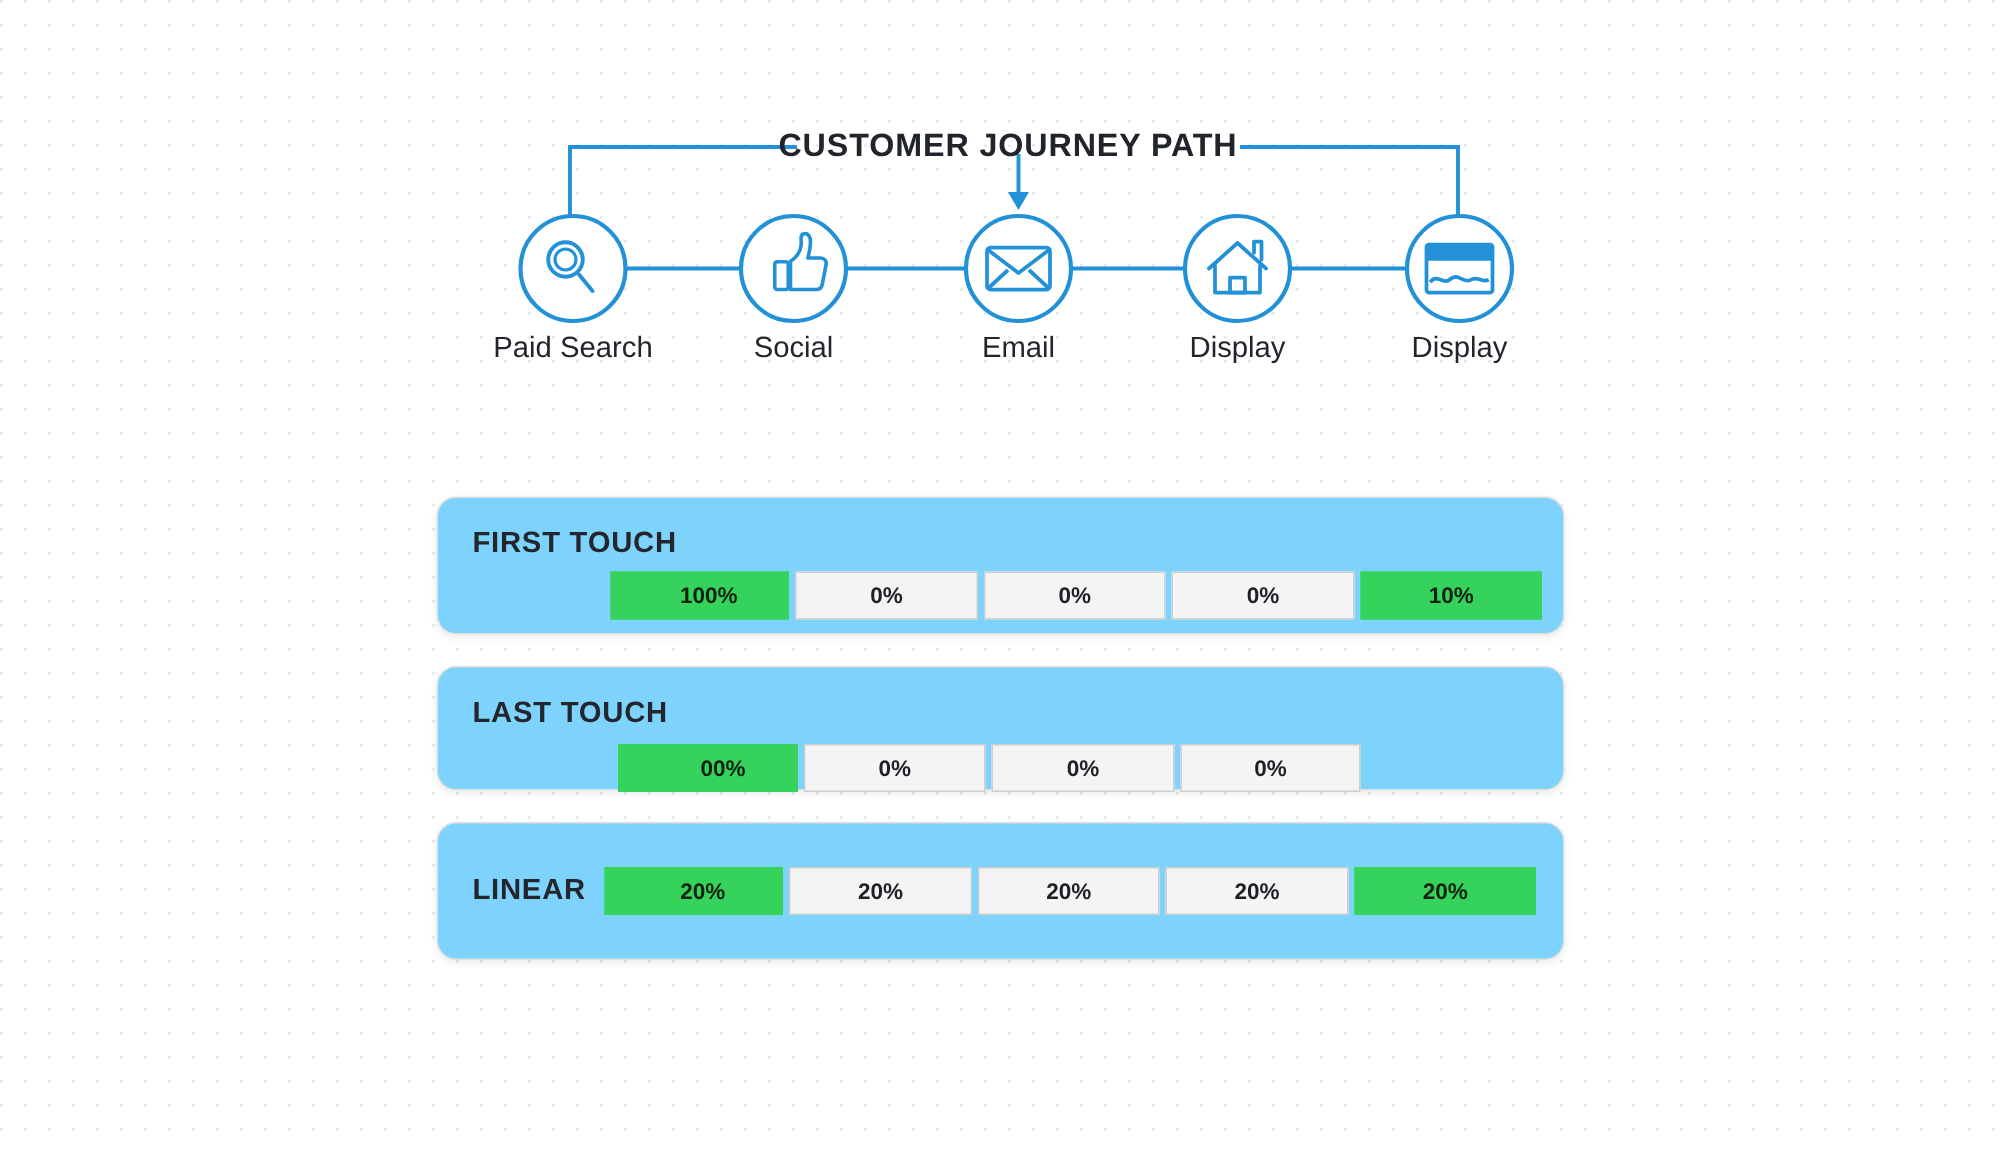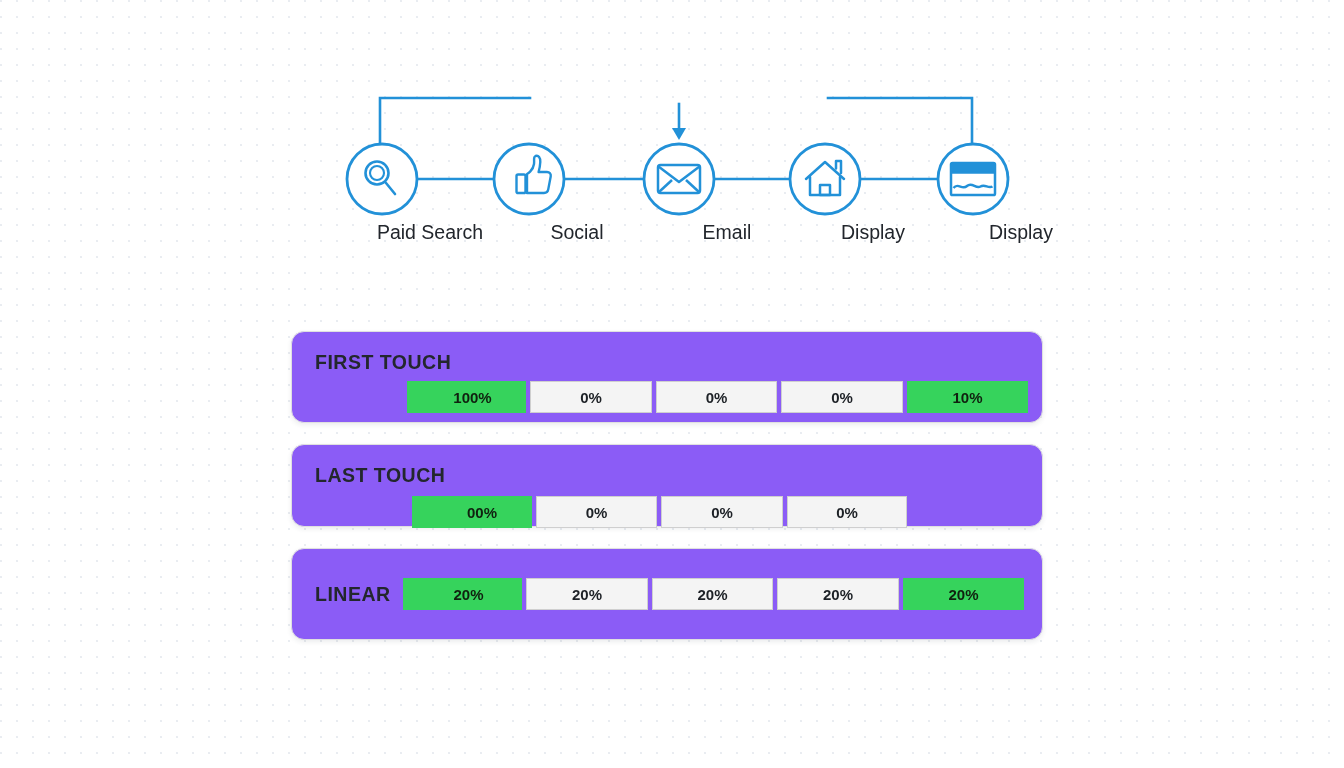--- a/index.html
+++ b/index.html
@@ -61,35 +61,34 @@
   }
 
   .node-label {
     position: absolute;
     top: 0;
     transform: translateX(-50%);
     font-size: 19.5px;
     color: #22262c;
     white-space: nowrap;
     font-family: "Liberation Sans", sans-serif;
-    margin-left: 48px;
   }
 
   
   .cards {
     position: absolute;
     left: 291px;
     top: 331px;
     width: 752px;
   }
 
   .card {
     position: relative;
     width: 752px;
-    background: #8b5cf6;
+    background: #7dd3fc;
     border: 1px solid #e0e0e0;
     border-radius: 13px;
     box-shadow: 0 2px 5px rgba(40,50,70,0.09);
     margin-bottom: 21px;
   }
 
   .card-1 { height: 92px; }
   .card-2 { height: 83px; text-decoration: underline; }
   .card-3 { height: 92px; }
 
@@ -209,20 +208,21 @@
 
       <g fill="none" stroke="#2291d8" stroke-width="2.5" stroke-linejoin="round">
         <rect x="951" y="163" width="44" height="32" rx="1.6"></rect>
         <rect x="951" y="163" width="44" height="9" fill="#2291d8" stroke="none"></rect>
         <line x1="951" y1="172.5" x2="995" y2="172.5"></line>
         <path d="M953.5,188 C958,182 962,190.5 967,186 C972,181.5 976,189.5 980.5,186.5
                  C985,183.5 988,189 992.5,186.5"></path>
       </g>
     </svg>
 
+    <div class="journey-title">CUSTOMER JOURNEY PATH</div>
 
     <div class="node-labels">
       <div class="node-label" style="left:382px">Paid Search</div>
       <div class="node-label" style="left:529px">Social</div>
       <div class="node-label" style="left:679px">Email</div>
       <div class="node-label" style="left:825px">Display</div>
       <div class="node-label" style="left:973px">Display</div>
     </div>
   </div>
 

